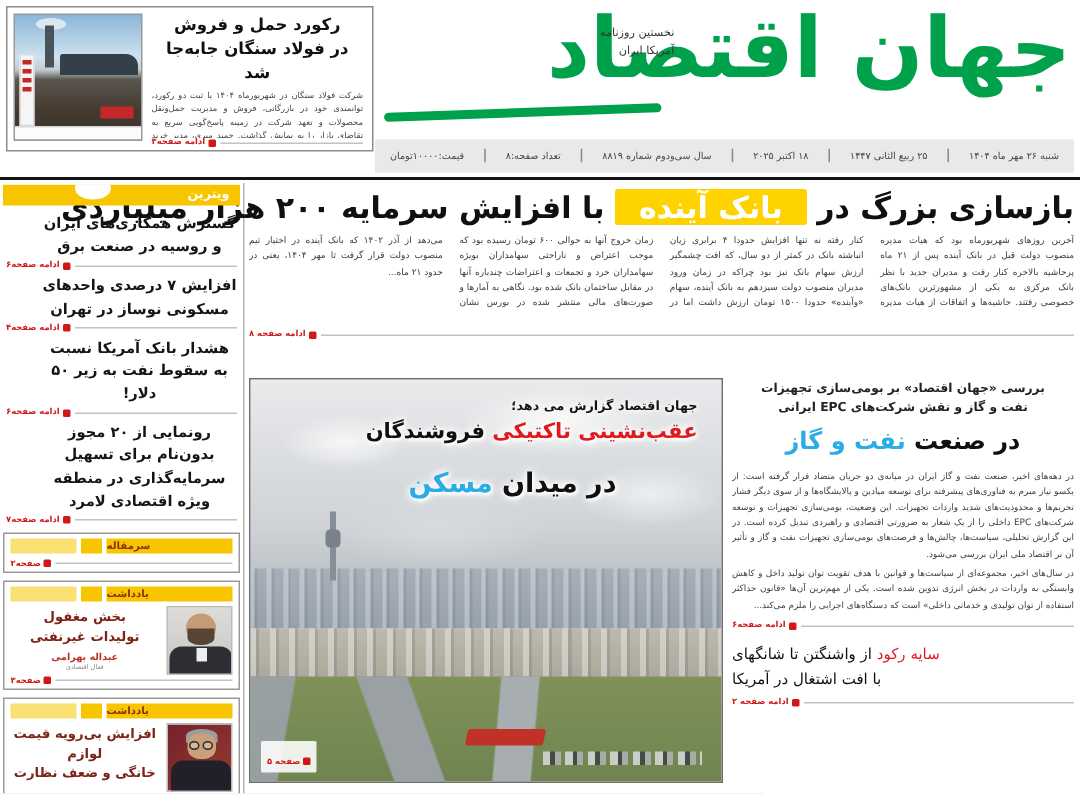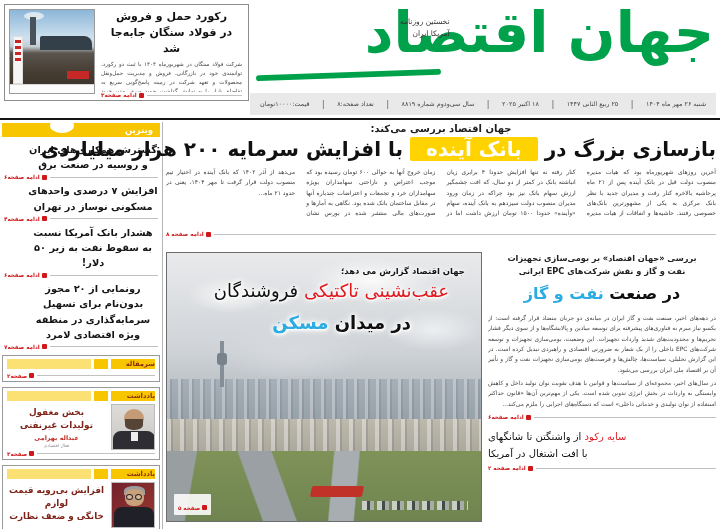--- a/index.html
+++ b/index.html
@@ -69,21 +69,21 @@
     background:
       linear-gradient(100deg, rgba(154,160,164,0.95) 0 9%, rgba(154,160,164,0) 9.5%),
       linear-gradient(70deg, rgba(0,0,0,0) 28%, #9aa0a4 28.5% 38%, rgba(0,0,0,0) 38.5%),
       linear-gradient(95deg, rgba(0,0,0,0) 52%, #a7adb1 52.5% 60%, rgba(0,0,0,0) 60.5%),
       linear-gradient(180deg,#7f9258 0%,#6f8450 100%); }
   .ph-canopy { position:absolute; left:46%; bottom:9%; width:52px; height:11px; background:#c03228; transform:skewX(-12deg); border-radius:2px; }
   .ph-cars { position:absolute; right:4%; bottom:4%; width:34%; height:9px;
       background:repeating-linear-gradient(90deg,#d9dadb 0 5px,#3c4146 5px 8px,#b0b3b6 8px 12px, rgba(0,0,0,0) 12px 15px); opacity:.85; }
   .ph-kicker { position:absolute; top:13px; right:16px; font-size:8.5px; font-weight:bold; color:#141414;
       text-shadow:0 0 3px #fff,0 0 5px #fff,0 0 7px #fff; }
-  .ph-h1 { position:absolute; top:27px; right:32px; font-size:18px; font-weight:normal; letter-spacing:-0.5px; white-space:nowrap;
+  .ph-h1 { position:absolute; top:27px; right:16px; font-size:14px; font-weight:bold; letter-spacing:-0.5px; white-space:nowrap;
       text-shadow:0 0 4px #fff,0 0 6px #fff,0 0 9px #fff,1px 1px 2px #fff; }
   .ph-h2 { position:absolute; top:59px; right:70px; font-size:18px; font-weight:bold; color:#101010; letter-spacing:-0.5px; white-space:nowrap;
       text-shadow:0 0 4px #fff,0 0 6px #fff,0 0 9px #fff,1px 1px 2px #fff; }
   .t-red { color:#e0191f; } .t-blue { color:#2bace3; } .t-black { color:#101010; }
   .ph-note { position:absolute; left:7px; bottom:6px; background:rgba(255,255,255,0.88); padding:1px 4px; border-radius:1px; }
 
   
   .rcol { position:absolute; left:488px; top:252px; width:228px; height:277px; }
   .r-kicker { text-align:center; font-size:8.2px; font-weight:bold; color:#232323; line-height:1.6; }
   .r-headline { text-align:center; font-size:16px; font-weight:bold; color:#0d0d0d; line-height:1.55; margin-top:4px; white-space:nowrap; }
@@ -96,21 +96,21 @@
   .sidebar { position:absolute; left:2px; top:123px; width:158px; height:406px; overflow:hidden; }
   .vit-bar { position:relative; height:14px; background:#f7c600; margin-bottom:2px; }
   .vit-bar .vlabel { position:absolute; right:7px; top:1.5px; font-size:8.5px; font-weight:bold; color:#ffffff; }
   .vit-notch { position:absolute; left:48px; top:-5px; width:24px; height:15px; background:#ffffff; border-radius:50%; }
   .vit-item { padding:3px 2px 0; }
   .vit-title { font-size:9.8px; font-weight:bold; color:#151515; text-align:center; line-height:1.55;margin-left:24px; }
   .vit-item .foot { margin-top:2px; }
 
   .side-box { position:relative; border:1px solid #9a9a9a; background:#fff; margin-top:5px; padding:3px 4px 9px; }
   .bx-head { display:flex; gap:3px; height:10px; margin-bottom:3px; }
-  .bx-head .seg-label { order:0; width:44px; background:#f7c600; color:#8b2f12; font-size:6.8px; font-weight:bold; text-align:right; line-height:10px; }
+  .bx-head .seg-label { order:0; width:84px; background:#f7c600; color:#8b2f12; font-size:6.8px; font-weight:bold; text-align:left; line-height:10px; }
   .bx-head .seg-a { width:14px; background:#f7c600; }
   .bx-head .seg-b { flex:1; background:#f7c600; opacity:.55; }
   .bx-row { display:flex; gap:5px; }
   .bx-photo { width:44px; height:46px; position:relative; border:1px solid #bbb; overflow:hidden; flex:none; }
   .bx-col { flex:1; min-width:0; }
   .bx-title { font-size:8.8px; font-weight:bold; color:#7e2318; text-align:center; line-height:1.5; margin-top:2px; }
   .bx-author { font-size:6.4px; font-weight:bold; color:#c03028; text-align:center; margin-top:2px; }
   .bx-role { font-size:4.4px; color:#8a8a8a; text-align:center; margin-top:1px; }
   .bx-foot { position:absolute; left:4px; right:4px; bottom:2px; }
 
@@ -187,21 +187,20 @@
           <i></i>
           <i></i>
           <i></i>
         </div>
       <div class="tl-chip"></div>
       <div class="tl-white"></div>
     </div>
   </div>
 
   <div class="lead">
-    <div class="lead-kicker">جهان اقتصاد بررسی می‌کند:</div>
     <div class="lead-headline"><span class="t-black">بازسازی بزرگ در </span><span class="hl-yellow">بانک آینده</span><span class="t-black"> با افزایش سرمایه ۲۰۰ هزار میلیاردی</span></div>
     <div class="lead-body">آخرین روزهای شهریورماه بود که هیات مدیره منصوب دولت قبل در بانک آینده پس از ۲۱ ماه پرحاشیه بالاخره کنار رفت و مدیران جدید با نظر بانک مرکزی به یکی از مشهورترین بانک‌های خصوصی رفتند. حاشیه‌ها و اتفاقات از هیات مدیره کنار رفته نه تنها افزایش حدودا ۴ برابری زیان انباشته بانک در کمتر از دو سال، که افت چشمگیر ارزش سهام بانک نیز بود چراکه در زمان ورود مدیران منصوب دولت سیزدهم به بانک آینده، سهام «وآینده» حدودا ۱۵۰۰ تومان ارزش داشت اما در زمان خروج آنها به حوالی ۶۰۰ تومان رسیده بود که موجب اعتراض و ناراحتی سهامداران بویژه سهامداران خرد و تجمعات و اعتراضات چندباره آنها در مقابل ساختمان بانک شده بود. نگاهی به آمارها و صورت‌های مالی منتشر شده در بورس نشان می‌دهد از آذر ۱۴۰۲ که بانک آینده در اختیار تیم منصوب دولت قرار گرفت تا مهر ۱۴۰۴، یعنی در حدود ۲۱ ماه...</div>
     <div class="foot lead-foot">
       <span class="note">
           <span class="ricon"></span>
           <span>ادامه صفحه ۸</span>
         </span>
       <span class="ln"></span>
     </div>
   </div>

